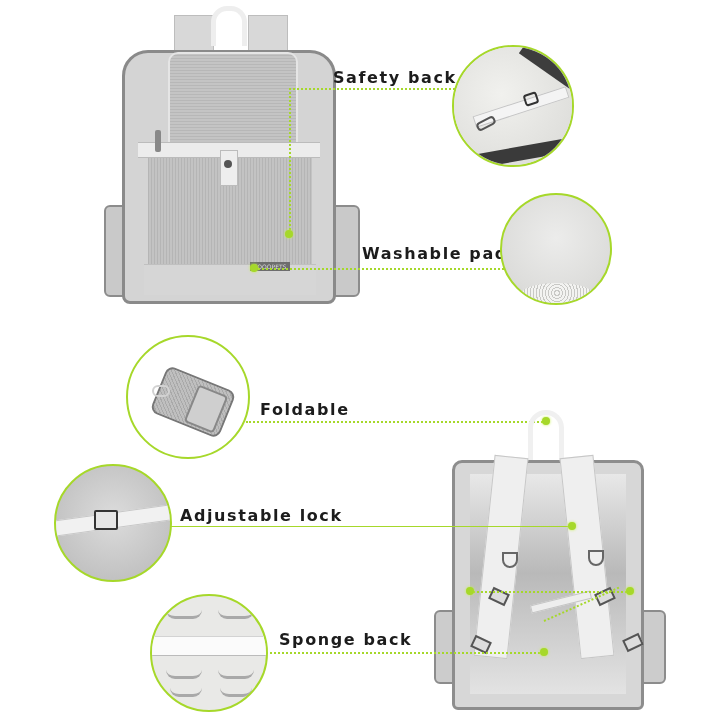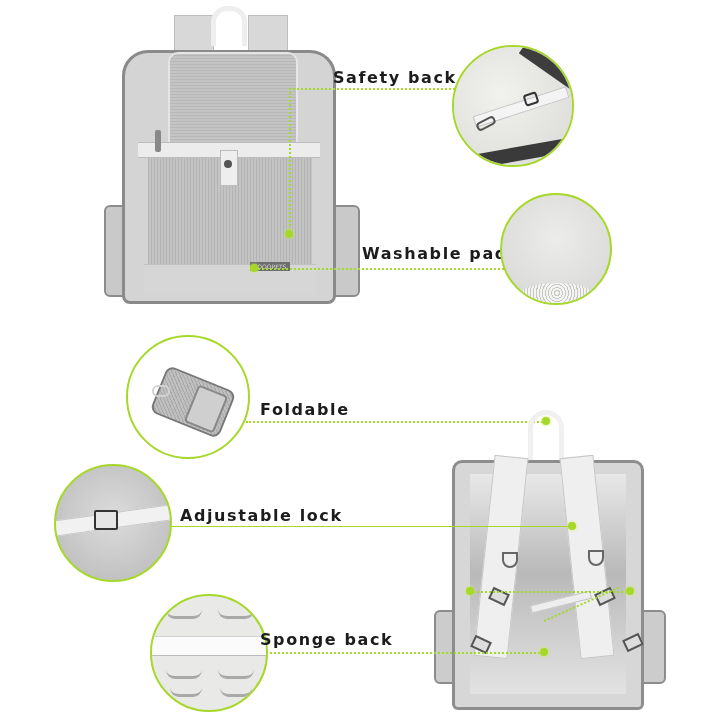--- a/index.html
+++ b/index.html
@@ -116,16 +116,16 @@
 
 <div class="circle" style="left:150px;top:594px;width:118px;height:118px;background:#e9e9e7;">
   <div class="abs" style="left:14px;top:14px;width:36px;height:6px;border-bottom:3px solid #a9a9a9;border-radius:0 0 20px 20px;"></div>
   <div class="abs" style="left:66px;top:14px;width:36px;height:6px;border-bottom:3px solid #a9a9a9;border-radius:0 0 20px 20px;"></div>
   <div class="abs" style="left:0;top:40px;width:118px;height:18px;background:#fbfbfb;border-top:1px solid #d3d3d3;border-bottom:1px solid #bbbbbb;"></div>
   <div class="abs" style="left:14px;top:74px;width:36px;height:6px;border-bottom:3px solid #a9a9a9;border-radius:0 0 20px 20px;"></div>
   <div class="abs" style="left:66px;top:74px;width:36px;height:6px;border-bottom:3px solid #a9a9a9;border-radius:0 0 20px 20px;"></div>
   <div class="abs" style="left:18px;top:92px;width:32px;height:6px;border-bottom:3px solid #a9a9a9;border-radius:0 0 20px 20px;"></div>
   <div class="abs" style="left:68px;top:92px;width:32px;height:6px;border-bottom:3px solid #a9a9a9;border-radius:0 0 20px 20px;"></div>
 </div>
-<div class="label" style="left:260px;top:630px;">Sponge back</div>
+<div class="label" style="left:279px;top:630px;">Sponge back</div>
 <div class="hline" style="left:266px;top:652px;width:278px;"></div>
 <div class="dot" style="left:540px;top:648px;"></div>
 <div class="abs" style="left:544px;top:620px;width:82px;height:0;border-top:2px dotted #a6d82a;transform-origin:left center;transform:rotate(-24deg);"></div>
 
 </body></html>

